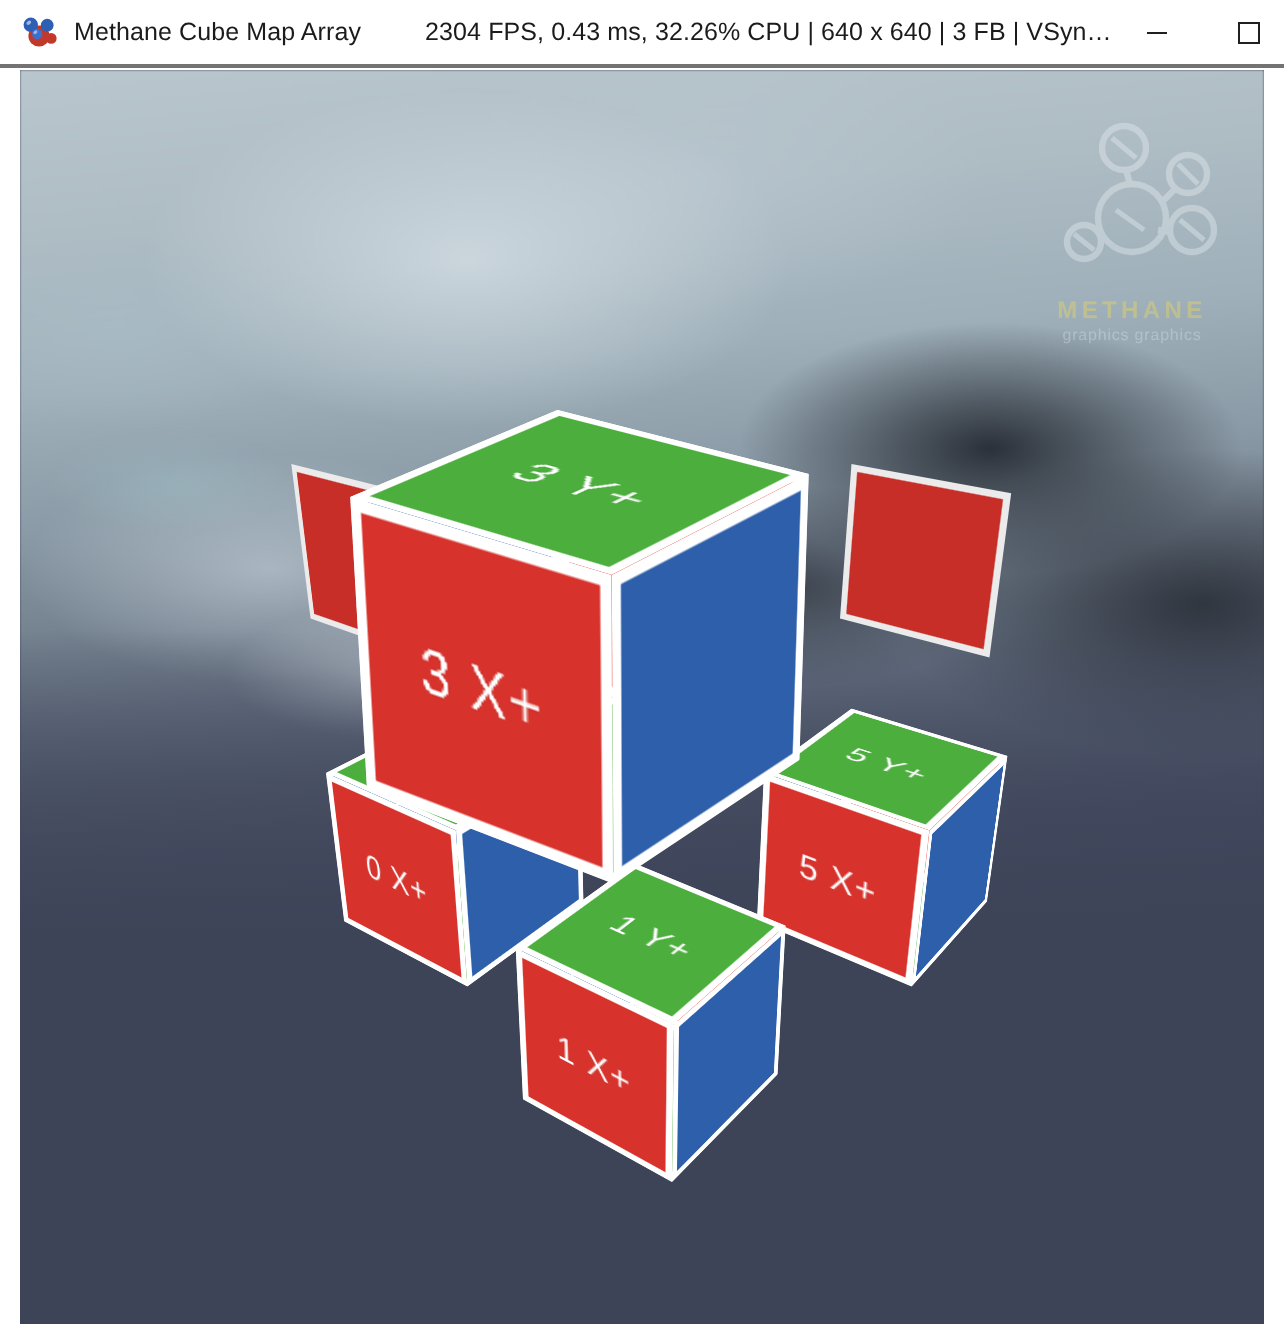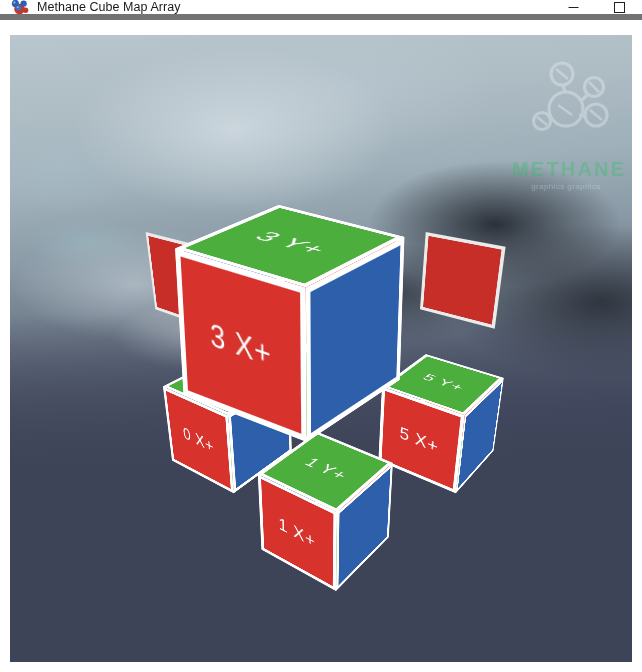--- a/index.html
+++ b/index.html
@@ -22,25 +22,25 @@
     height: 672px;
     background: #ffffff;
     box-sizing: border-box;
   }
 
   
   .titlebar {
     position: absolute;
     left: 0; top: 0;
     width: 642px;
-    height: 20px;
+    height: 34px;
     background: #ffffff;
     display: flex;
     align-items: center;
-    border-bottom: 6px solid #737373;
+    border-bottom: 2px solid #737373;
     box-sizing: border-box;
   }
   .app-icon {
     width: 20px; height: 20px;
     margin-left: 9px;
     margin-right: 8px;
     flex: 0 0 auto;
     position: relative;
   }
   .title-text {
@@ -128,25 +128,25 @@
     position: absolute;
     right: 12px;
     top: 24px;
     width: 108px;
     text-align: center;
     opacity: 0.40;
     pointer-events: none;
   }
   .wm-logo { width: 96px; height: 84px; margin: 0 auto; display: block; }
   .wm-title {
-    font-size: 20px;
+    font-size: 12px;
     letter-spacing: 2.2px;
-    color: #22c55e;
+    color: #fde047;
     font-weight: 700;
-    margin-top: 15px;
+    margin-top: 5px;
     opacity: 0.85;
   }
   .wm-sub {
     font-size: 8px;
     letter-spacing: 0.4px;
     color: #e8eef2;
     margin-top: 1px;
     opacity: 0.8;
   }
 
@@ -201,20 +201,21 @@
         <circle cx="6.4" cy="6.4" r="3.6" fill="#2d5fb5"></circle>
         <circle cx="14.6" cy="6.6" r="3.2" fill="#2d5fb5"></circle>
         <circle cx="16.6" cy="13.2" r="2.7" fill="#c0392b"></circle>
         <circle cx="9.6" cy="11" r="2.6" fill="#3b6fd0"></circle>
         <ellipse cx="5.4" cy="5.4" rx="1.3" ry="0.9" fill="#ffffff" opacity="0.55" transform="rotate(-35 5.4 5.4)"></ellipse>
         <ellipse cx="8.7" cy="10.1" rx="1.1" ry="0.8" fill="#ffffff" opacity="0.5" transform="rotate(-35 8.7 10.1)"></ellipse>
       </svg>
     </div>
 
     <div class="title-text">Methane Cube Map Array</div>
+    <div class="status-text">2304 FPS, 0.43 ms, 32.26% CPU | 640 x 640 | 3 FB | VSyn…</div>
 
     <div class="win-controls">
       <div class="win-btn">
         <svg width="11" height="11" viewBox="0 0 11 11">
           <line x1="0.5" y1="5.5" x2="10.5" y2="5.5" stroke="currentColor" stroke-width="1"></line>
         </svg>
       </div>
       <div class="win-btn">
         <svg width="11" height="11" viewBox="0 0 11 11">
           <rect x="0.5" y="0.5" width="10" height="10" fill="none" stroke="currentColor" stroke-width="1"></rect>

